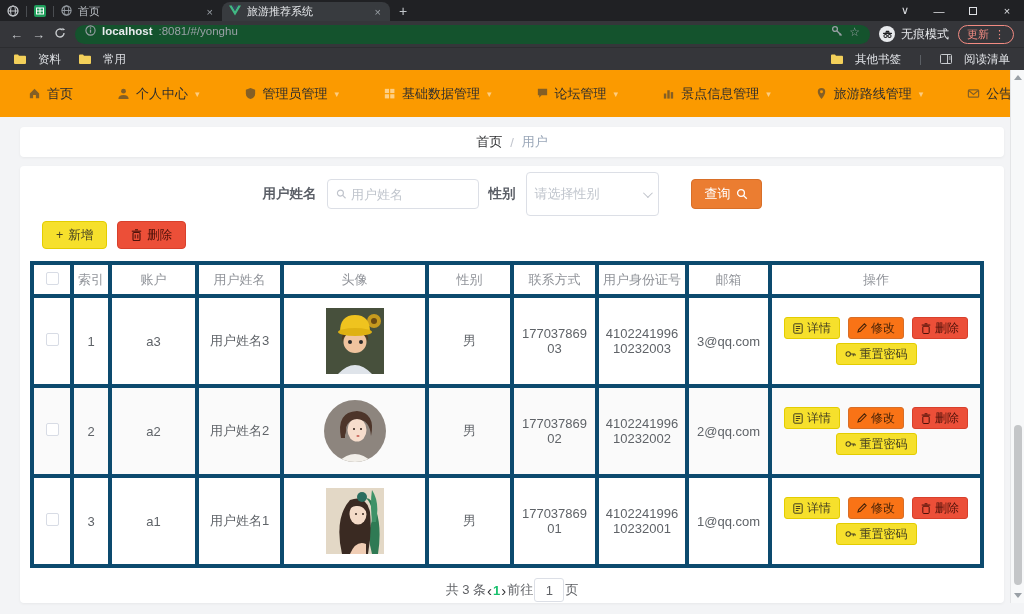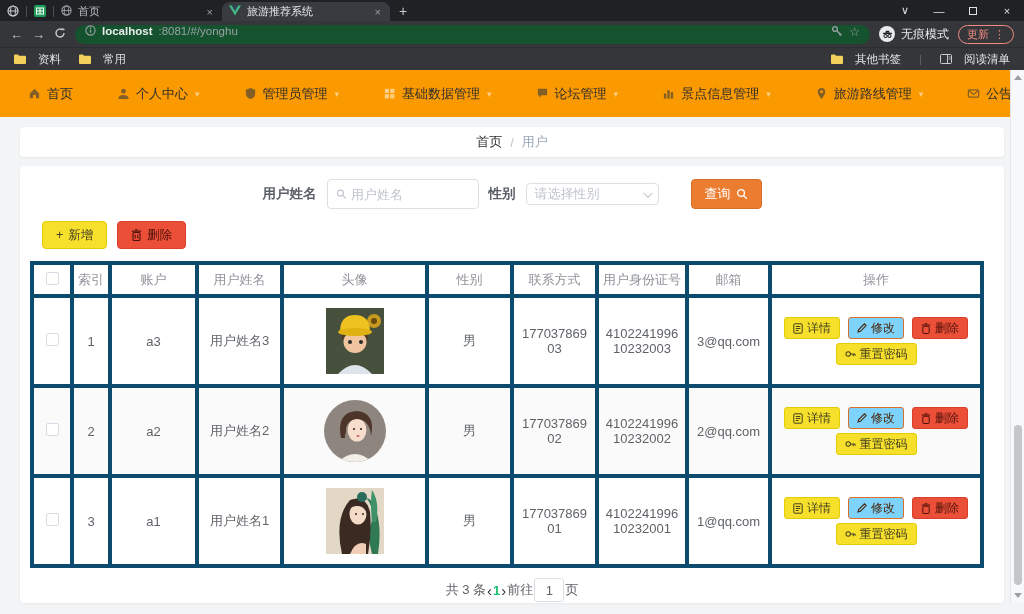--- a/index.html
+++ b/index.html
@@ -64,21 +64,21 @@
     height:437px; padding:0 10px; }
 
   .filter-row { display:flex; align-items:center; justify-content:center; gap:10px;
     padding-top:13px; height:43px; }
   .f-label { font-size:13.5px; font-weight:600; color:#5a5e66; }
   .el-input { width:152px; height:30px; border:1px solid #dcdfe6; border-radius:4px; background:#fff;
     display:flex; align-items:center; gap:5px; padding:0 8px; }
   .el-input input { border:none; outline:none; width:100%; font-size:13px; color:#606266;
     font-family:"Liberation Sans","DejaVu Sans",sans-serif; background:transparent; }
   .el-input input::placeholder { color:#bfc4cc; }
-  .el-select { width:133px; height:22px; border:1px solid #dcdfe6; border-radius:4px; background:#fff;
+  .el-select { width:133px; height:44px; border:1px solid #dcdfe6; border-radius:4px; background:#fff;
     display:flex; align-items:center; padding:0 8px; margin-right:8px; }
   .sel-ph { flex:1; font-size:13px; color:#bfc4cc; }
   .sel-caret { width:7px; height:7px; border-right:1.5px solid #c0c4cc; border-bottom:1.5px solid #c0c4cc;
     transform:rotate(45deg) translateY(-2px); }
   .btn-query { margin-left:14px; height:30px; padding:0 13px; background:#eb7d31; border:1px solid #d86f28;
     border-radius:4px; color:#fff; font-size:13px; display:flex; align-items:center; gap:5px; }
 
   .btn-row { display:flex; gap:10px; padding:12px 2px 12px 12px; height:52px; align-items:center; }
   .btn-add { height:28px; padding:0 13px; background:#f6e02c; border:1px solid #e3cd00; border-radius:4px;
     color:#454022; font-size:12.5px; display:flex; align-items:center; gap:5px; }
@@ -93,21 +93,21 @@
   tbody tr.striped { background:#fafafa; }
   .cbx { display:inline-block; width:13px; height:13px; border:1px solid #d8dce5; border-radius:2px; background:#fff; }
   .avatar-box { display:flex; justify-content:center; }
   .avatar-sq { width:58px; height:66px; overflow:hidden; }
   .avatar-ci { width:62px; height:62px; border-radius:50%; overflow:hidden; }
 
   .act-line { display:flex; justify-content:center; gap:8px; margin:4px 0; }
   .mini { height:22px; padding:0 8px; border-radius:3px; font-size:12px; display:inline-flex;
     align-items:center; gap:4px; }
   .mini.yellow { background:#f6e02c; border:1px solid #e3cd00; color:#454022; }
-  .mini.orange { background:#7dd3fc; border:1px solid #d86f28; color:#4a2408; }
+  .mini.orange { background:#f97316; border:1px solid #d86f28; color:#4a2408; }
   .mini.red    { background:#ec4f38; border:1px solid #d8402c; color:#4e120a; }
 
   .pager { display:flex; align-items:center; justify-content:center; gap:1px; margin-top:9px;
     font-size:13px; color:#606266; height:26px; }
   .pg-arrow { color:#303133; font-size:15px; }
   .pg-cur { color:#18c06d; font-weight:bold; }
   .pg-input { width:30px; height:24px; border:1px solid #dcdfe6; border-radius:3px; text-align:center;
     font-size:13px; color:#606266; outline:none; }
 
   

